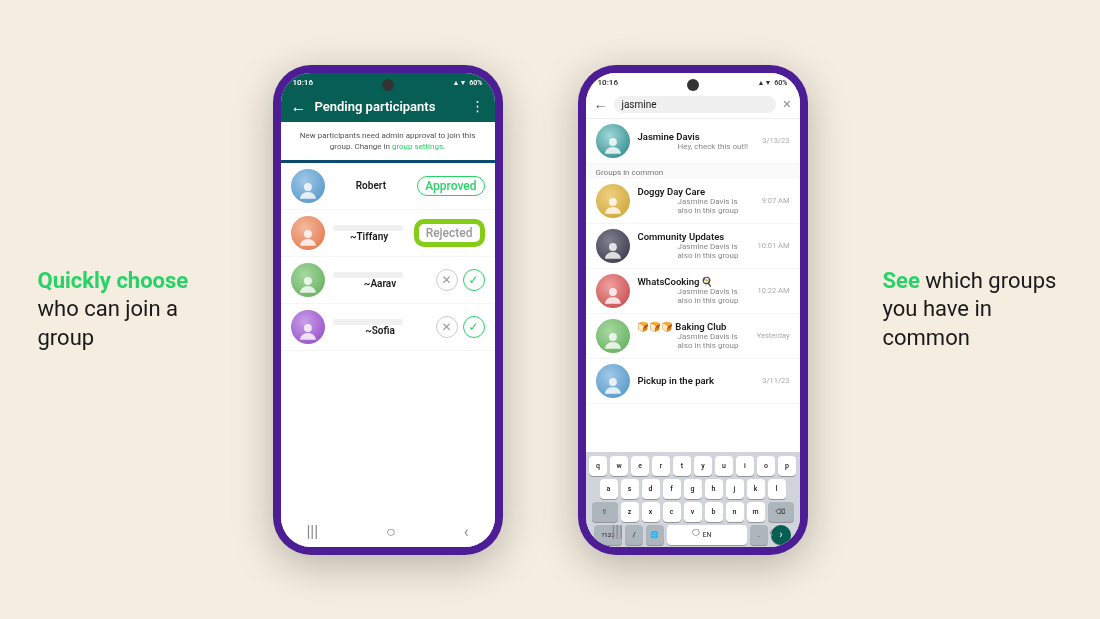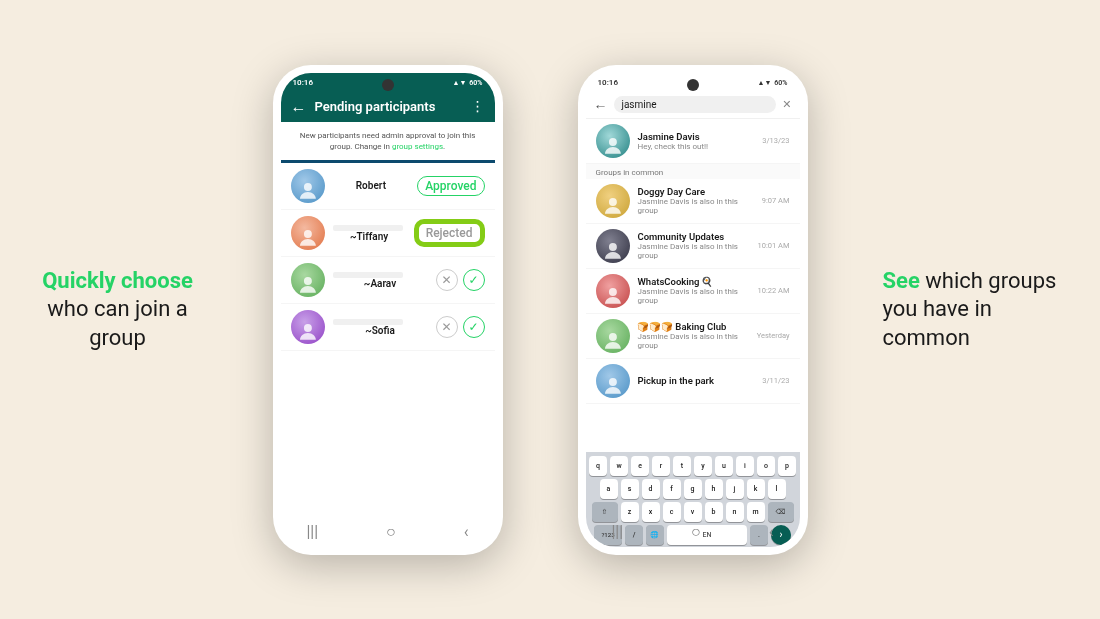--- a/index.html
+++ b/index.html
@@ -18,21 +18,21 @@
       height: 619px;
       display: flex;
       align-items: center;
       justify-content: space-around;
       position: relative;
     }
 
     
     .left-caption {
       width: 160px;
-      text-align: center;
+      text-align: left;
       font-size: 22px;
       line-height: 1.3;
       font-weight: 400;
       color: #1a1a1a;
     }
     .left-caption .highlight {
       color: #25d366;
       font-weight: 700;
     }
 
@@ -47,21 +47,21 @@
     }
     .right-caption .highlight {
       color: #25d366;
       font-weight: 700;
     }
 
     
     .phone {
       width: 230px;
       height: 490px;
-      background: #ffffff;
+      background: #4c1d95;
       border-radius: 38px;
       padding: 8px;
       box-shadow: 0 10px 40px rgba(0,0,0,0.25);
       position: relative;
       display: flex;
       flex-direction: column;
     }
     .phone-inner {
       flex: 1;
       background: #fff;
@@ -273,20 +273,21 @@
       flex: 1;
     }
     .chat-name {
       font-size: 9.5px;
       font-weight: 600;
       color: #1a1a1a;
     }
     .chat-sub {
       font-size: 8px;
       color: #888;
+      margin-left: 40px;
     }
     .chat-time {
       font-size: 7.5px;
       color: #aaa;
     }
     .section-label {
       font-size: 8px;
       color: #777;
       padding: 4px 10px 2px;
       background: #fafafa;

